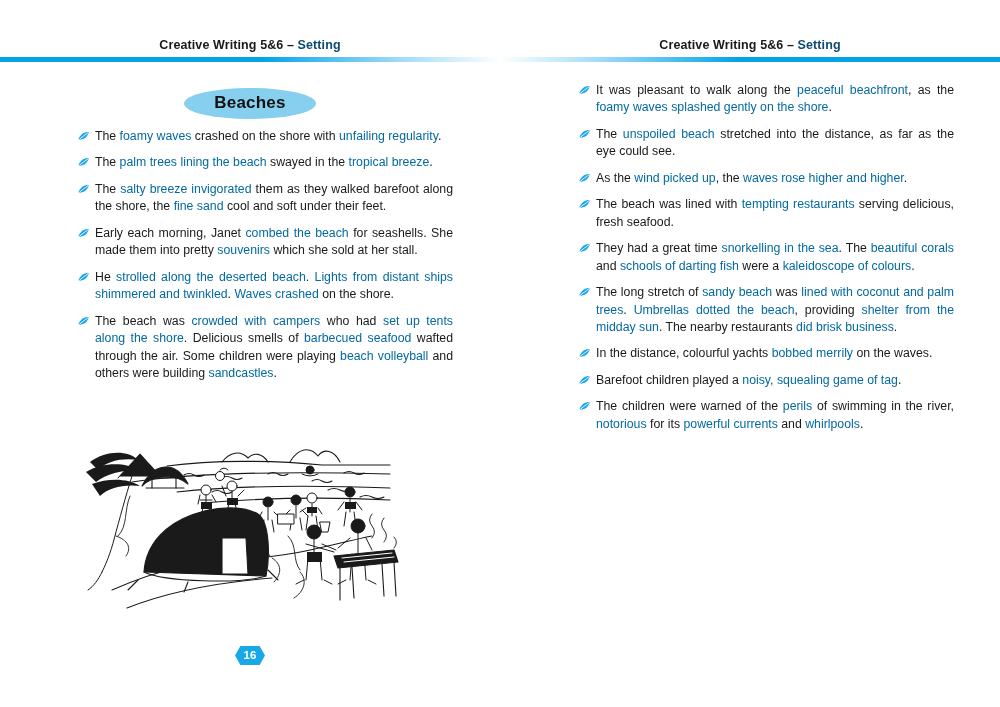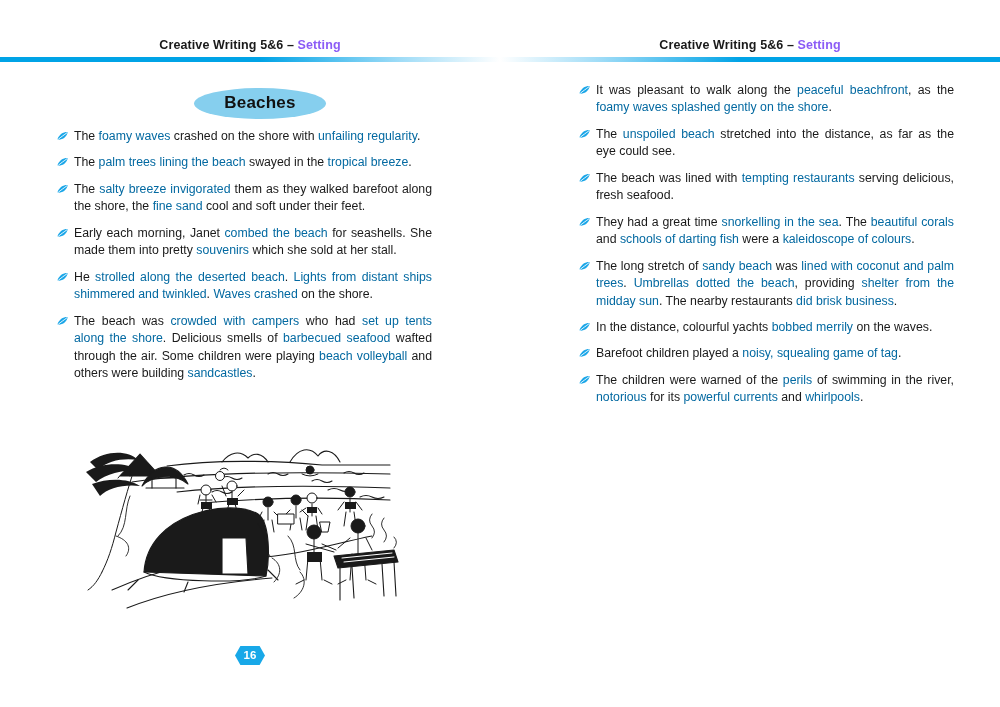--- a/index.html
+++ b/index.html
@@ -32,57 +32,56 @@
   .runhead {
     position: absolute;
     top: 38px;
     width: 100%;
     text-align: center;
     font-size: 12.5px;
     font-weight: bold;
     letter-spacing: 0.1px;
     color: #1a1a1a;
   }
-  .runhead .accent { color: #8b5cf6; }
+  .runhead .accent { color: #0c4a6e; }
   .rule {
     position: absolute;
     top: 57px;
     height: 5px;
     width: 100%;
   }
   .page-left .rule {
     background: linear-gradient(to right, #00a3e6 0%, #00a3e6 52%, #9fdcf7 80%, #ffffff 100%);
   }
   .page-right .rule {
     background: linear-gradient(to left, #00a3e6 0%, #00a3e6 52%, #9fdcf7 80%, #ffffff 100%);
   }
 
   
   .title-wrap {
     position: absolute;
     top: 88px;
     width: 100%;
     text-align: center;
-    padding-left: 10px;
   }
   .title-pill {
     display: inline-block;
     padding: 5px 30px 6px 30px;
     border-radius: 50%/50%;
     background: #86cfee;
     color: #111;
     font-size: 17px;
     font-weight: bold;
     letter-spacing: 0.2px;
   }
 
   
   .content {
     position: absolute;
-    left: 56px;
+    left: 77px;
     width: 376px;
     font-size: 12.3px;
     line-height: 1.42;
   }
   .page-left .content { top: 128px; }
   .page-right .content { top: 82px; left: 578px; }
   .page-right .content { left: 78px; }
 
   .bullet-row {
     display: flex;
@@ -347,20 +346,29 @@
           </span>
           <div class="bullet-text"><span>The </span><span class="hl">unspoiled beach</span><span> stretched into the distance, as far as the eye could see.</span></div>
         </div>
         <div class="bullet-row">
           <span class="bullet-icon">
             <svg width="13" height="10" viewBox="0 0 13 10" xmlns="http://www.w3.org/2000/svg">
               <path d="M1.5 8.2 C3 3.4 7.2 0.8 11.8 1 C11 5.4 7.2 8.6 2.6 8.8 Z" fill="#1aa6e8"></path>
               <path d="M2.2 8.4 C4.6 6.2 7.8 4.2 11.4 1.4" stroke="#ffffff" stroke-width="0.9" fill="none"></path>
             </svg>
           </span>
+          <div class="bullet-text"><span>As the </span><span class="hl">wind picked up</span><span>, the </span><span class="hl">waves rose higher and higher</span><span>.</span></div>
+        </div>
+        <div class="bullet-row">
+          <span class="bullet-icon">
+            <svg width="13" height="10" viewBox="0 0 13 10" xmlns="http://www.w3.org/2000/svg">
+              <path d="M1.5 8.2 C3 3.4 7.2 0.8 11.8 1 C11 5.4 7.2 8.6 2.6 8.8 Z" fill="#1aa6e8"></path>
+              <path d="M2.2 8.4 C4.6 6.2 7.8 4.2 11.4 1.4" stroke="#ffffff" stroke-width="0.9" fill="none"></path>
+            </svg>
+          </span>
           <div class="bullet-text"><span>The beach was lined with </span><span class="hl">tempting restaurants</span><span> serving delicious, fresh seafood.</span></div>
         </div>
         <div class="bullet-row">
           <span class="bullet-icon">
             <svg width="13" height="10" viewBox="0 0 13 10" xmlns="http://www.w3.org/2000/svg">
               <path d="M1.5 8.2 C3 3.4 7.2 0.8 11.8 1 C11 5.4 7.2 8.6 2.6 8.8 Z" fill="#1aa6e8"></path>
               <path d="M2.2 8.4 C4.6 6.2 7.8 4.2 11.4 1.4" stroke="#ffffff" stroke-width="0.9" fill="none"></path>
             </svg>
           </span>
           <div class="bullet-text"><span>They had a great time </span><span class="hl">snorkelling in the sea</span><span>. The </span><span class="hl">beautiful corals</span><span> and </span><span class="hl">schools of darting fish</span><span> were a </span><span class="hl">kaleidoscope of colours</span><span>.</span></div>

